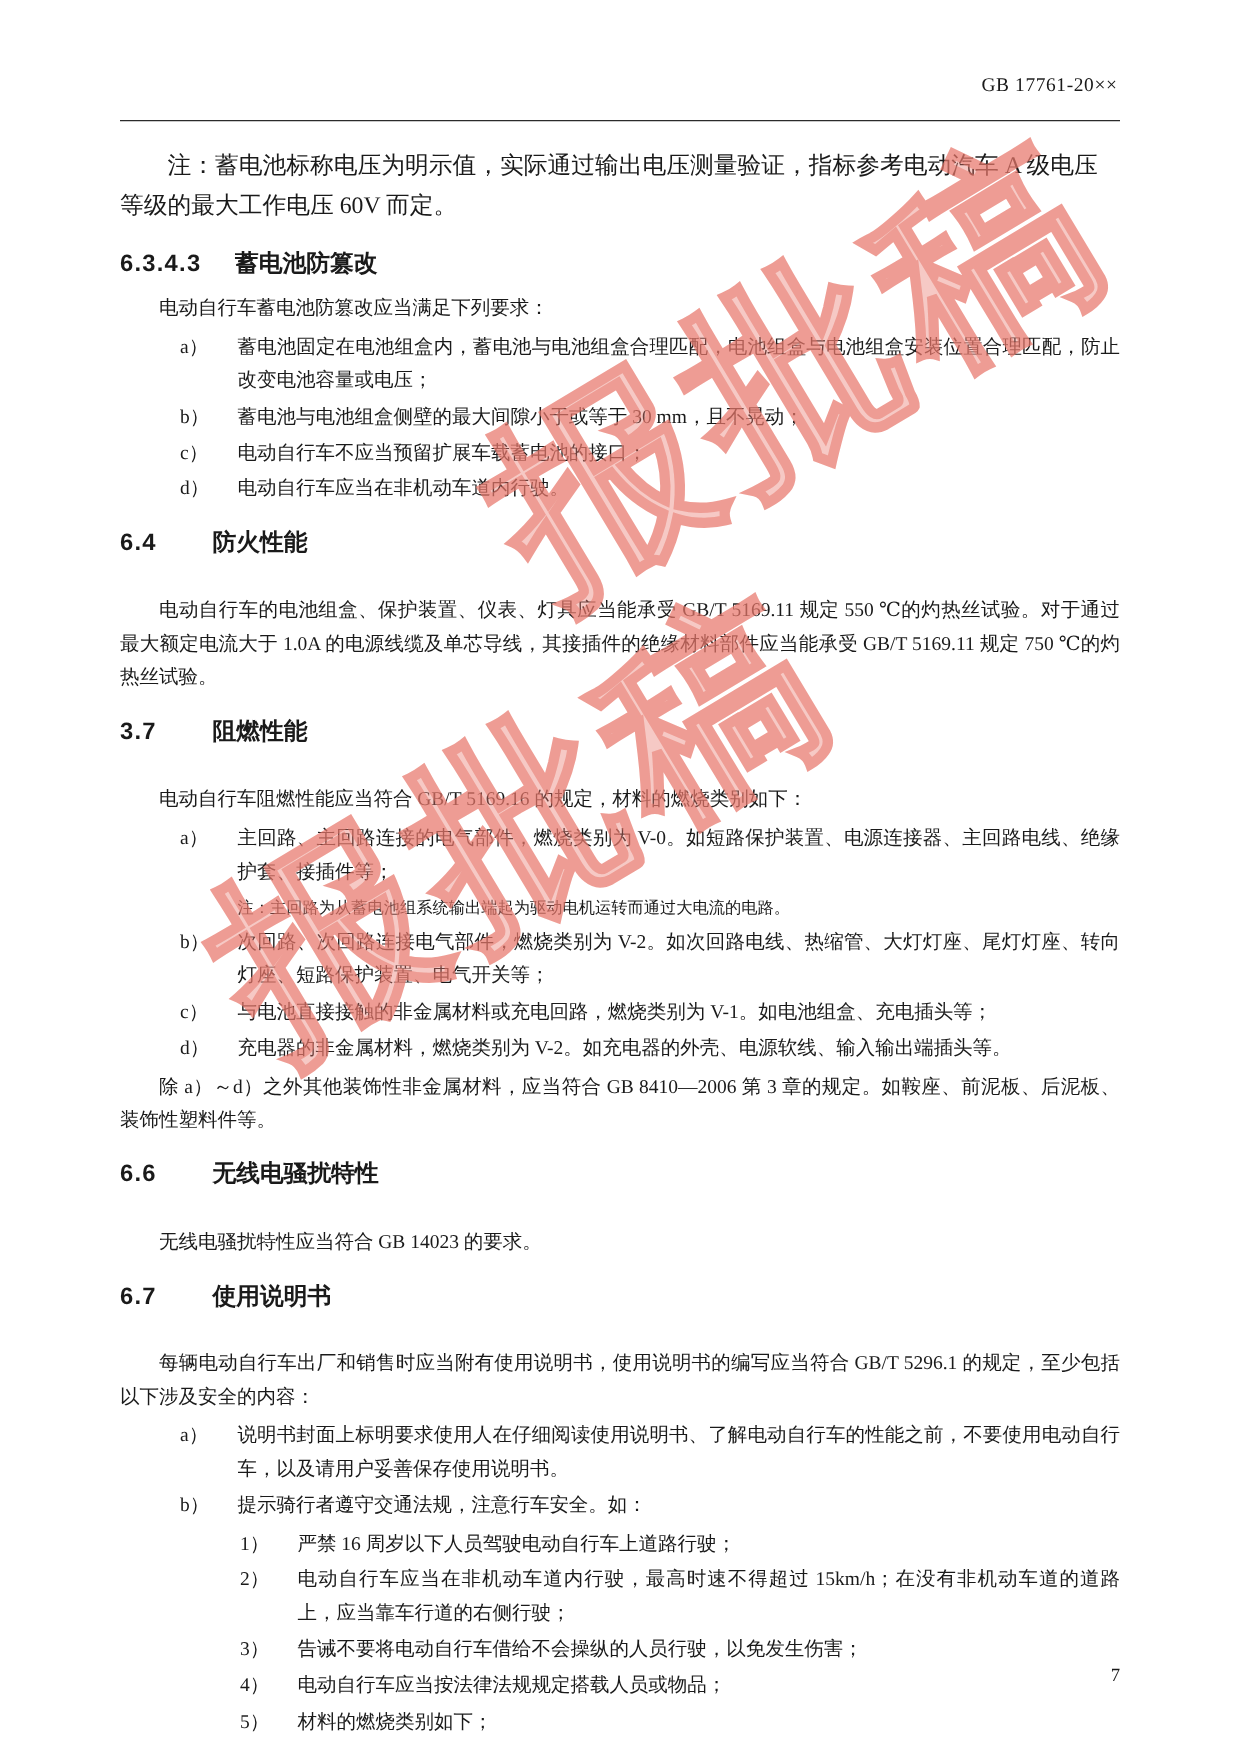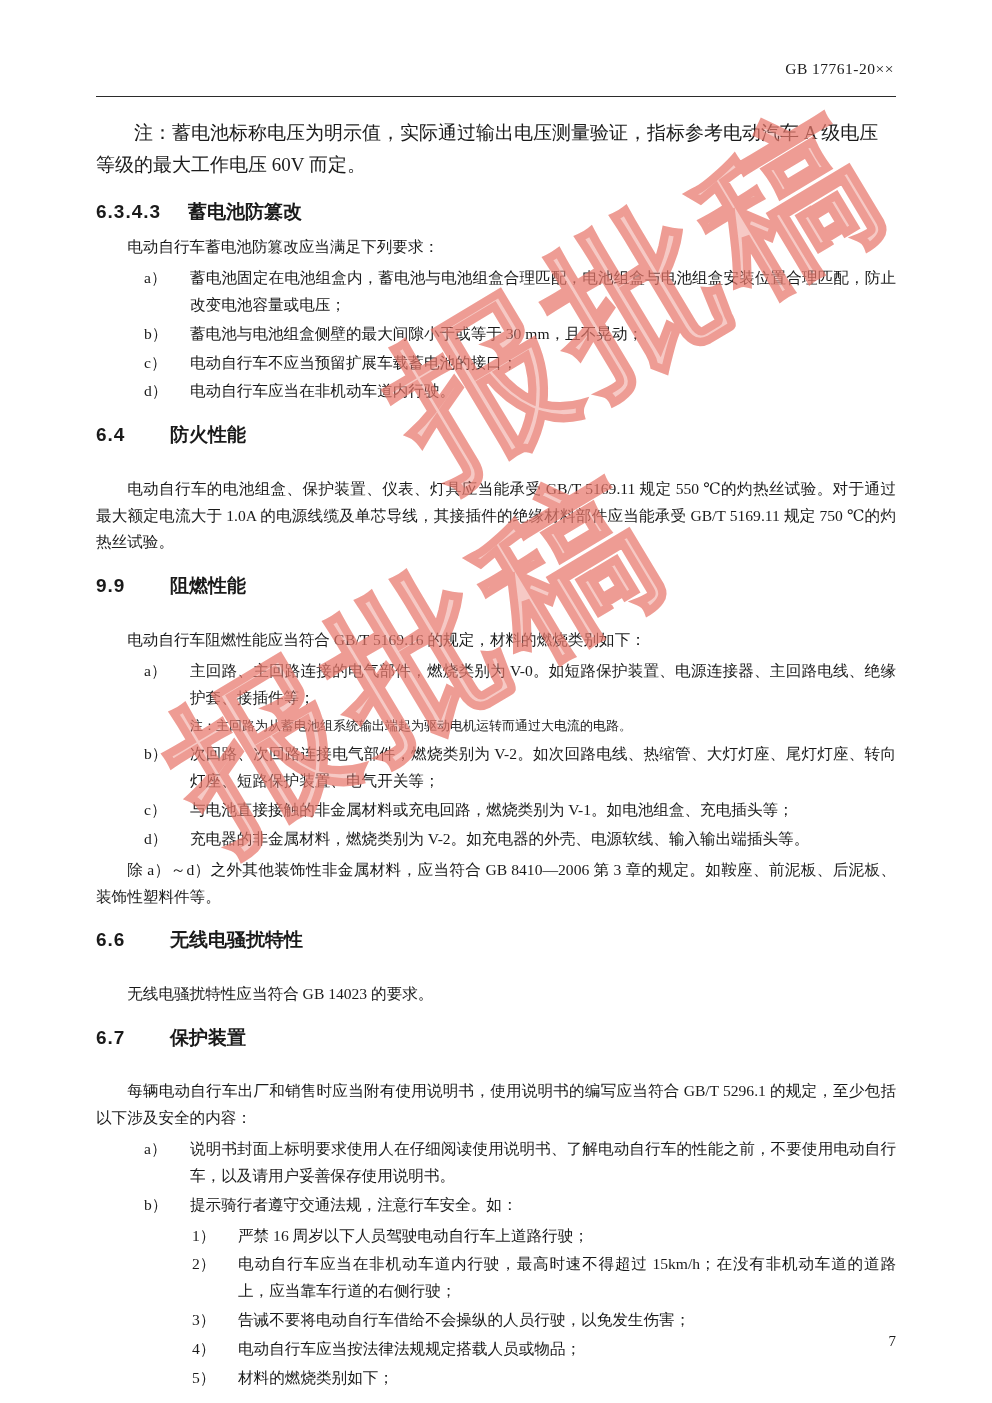--- a/index.html
+++ b/index.html
@@ -197,21 +197,21 @@
           <span class="txt">电动自行车应当在非机动车道内行驶。</span>
         </li>
       </ul>
 
       <div class="heading">
         <span class="num">6.4</span><span>防火性能</span>
       </div>
       <p class="para">电动自行车的电池组盒、保护装置、仪表、灯具应当能承受 GB/T 5169.11 规定 550 ℃的灼热丝试验。对于通过最大额定电流大于 1.0A 的电源线缆及单芯导线，其接插件的绝缘材料部件应当能承受 GB/T 5169.11 规定 750 ℃的灼热丝试验。</p>
 
       <div class="heading">
-        <span class="num">9.9</span><span>阻燃性能</span>
+        <span class="num">3.7</span><span>阻燃性能</span>
       </div>
       <p class="para">电动自行车阻燃性能应当符合 GB/T 5169.16 的规定，材料的燃烧类别如下：</p>
       <ul class="list lv1">
         <li>
           <span class="marker">a）</span>
           <span class="txt">主回路、主回路连接的电气部件，燃烧类别为 V-0。如短路保护装置、电源连接器、主回路电线、绝缘护套、接插件等；</span>
         </li>
       </ul>
       <p class="sub-note">注：主回路为从蓄电池组系统输出端起为驱动电机运转而通过大电流的电路。</p>
       <ul class="list lv1">
@@ -229,21 +229,21 @@
         </li>
       </ul>
       <p class="tail">除 a）～d）之外其他装饰性非金属材料，应当符合 GB 8410—2006 第 3 章的规定。如鞍座、前泥板、后泥板、装饰性塑料件等。</p>
 
       <div class="heading">
         <span class="num">6.6</span><span>无线电骚扰特性</span>
       </div>
       <p class="para">无线电骚扰特性应当符合 GB 14023 的要求。</p>
 
       <div class="heading">
-        <span class="num">6.7</span><span>保护装置</span>
+        <span class="num">6.7</span><span>使用说明书</span>
       </div>
       <p class="para">每辆电动自行车出厂和销售时应当附有使用说明书，使用说明书的编写应当符合 GB/T 5296.1 的规定，至少包括以下涉及安全的内容：</p>
       <ul class="list lv1">
         <li>
           <span class="marker">a）</span>
           <span class="txt">说明书封面上标明要求使用人在仔细阅读使用说明书、了解电动自行车的性能之前，不要使用电动自行车，以及请用户妥善保存使用说明书。</span>
         </li>
         <li>
           <span class="marker">b）</span>
           <span class="txt">提示骑行者遵守交通法规，注意行车安全。如：</span>

